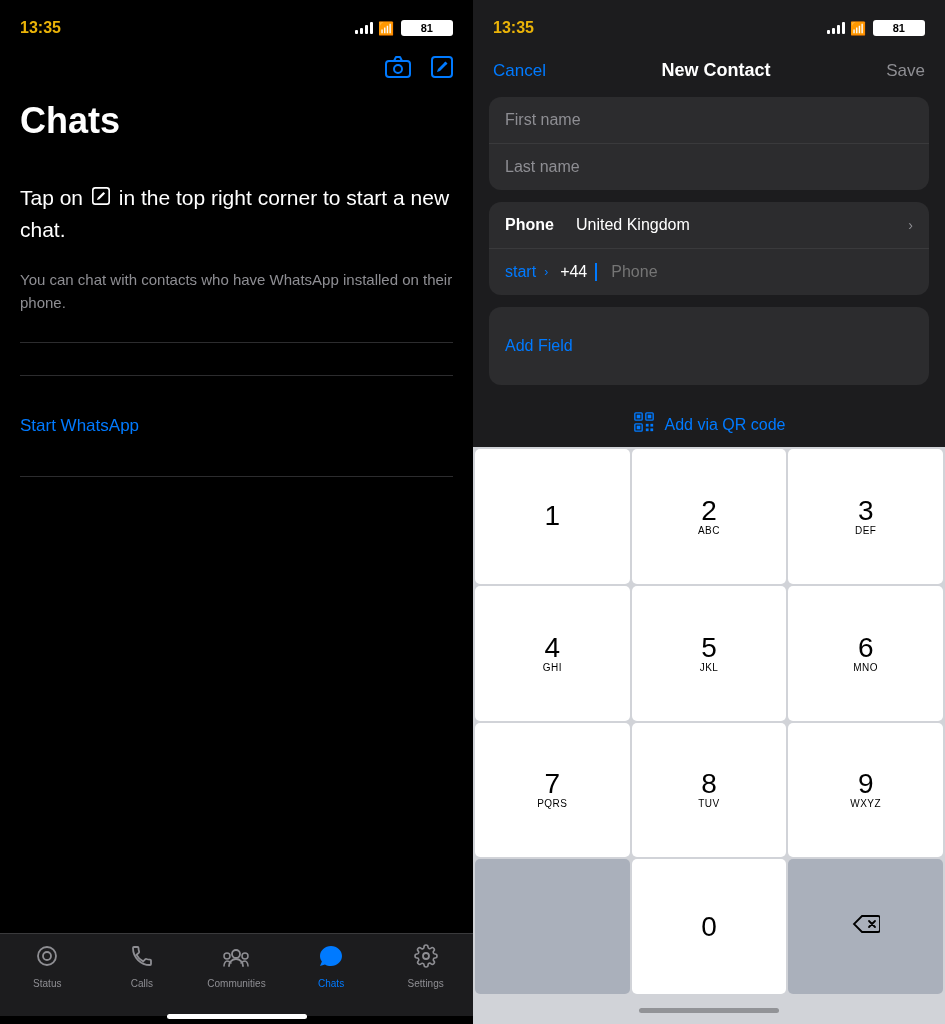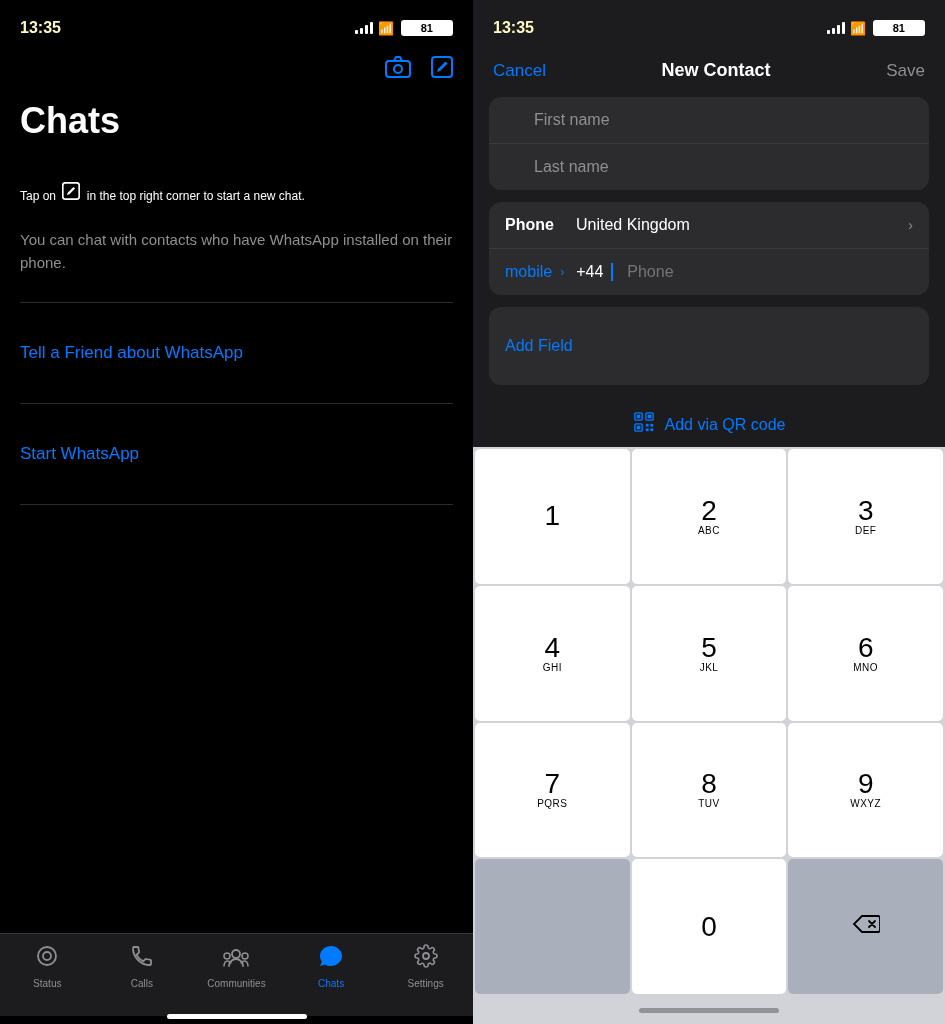--- a/index.html
+++ b/index.html
@@ -27,21 +27,21 @@
       display: flex;
       justify-content: space-between;
       align-items: center;
       padding: 14px 20px 8px 20px;
       height: 50px;
     }
 
     .status-time {
       font-size: 16px;
       font-weight: 600;
-      color: #fef9c3;
+      color: #eab308;
     }
 
     .status-icons-right {
       display: flex;
       align-items: center;
       gap: 6px;
     }
 
     .signal-bars {
       display: flex;
@@ -95,21 +95,21 @@
 
     .chats-content {
       flex: 1;
       padding: 20px 20px;
       display: flex;
       flex-direction: column;
       gap: 24px;
     }
 
     .tap-instruction {
-      font-size: 12px;
+      font-size: 21px;
       color: #fff;
       line-height: 1.5;
     }
 
     .contacts-info {
       font-size: 15px;
       color: #8E8E93;
       line-height: 1.5;
     }
 
@@ -240,21 +240,20 @@
       border-bottom: none;
     }
 
     .form-input input {
       background: transparent;
       border: none;
       outline: none;
       color: #fff;
       font-size: 16px;
       width: 100%;
-      margin-left: 29px;
     }
 
     .form-input input::placeholder {
       color: #8E8E93;
     }
 
     .phone-section {
       margin: 0 16px 12px 16px;
       background: #2C2C2E;
       border-radius: 12px;
@@ -499,21 +498,20 @@
           <path d="M6 16l3-1 7-7-2-2-7 7-1 3z" fill="#fff"></path>
         </svg>
       </span>
       in the top right corner to start a new chat.
     </p>
 
     <p class="contacts-info">You can chat with contacts who have WhatsApp installed on their phone.</p>
 
     <div class="separator"></div>
 
-    <div class="action-link">Tell a Friend about WhatsApp</div>
 
     <div class="separator"></div>
 
     <div class="action-link">Start WhatsApp</div>
 
     <div class="separator"></div>
   </div>
 
   <div class="bottom-nav">
     <div class="nav-item">
@@ -603,21 +601,21 @@
 
   <div class="phone-section">
     <div class="phone-row">
       <span class="phone-label">Phone</span>
       <div class="country-select">
         <span class="country-name">United Kingdom</span>
         <span class="chevron-right">›</span>
       </div>
     </div>
     <div class="mobile-row">
-      <span class="mobile-label">mobile</span>
+      <span class="mobile-label">start</span>
       <span class="mobile-chevron">›</span>
       <span class="country-code">+44</span>
       <span class="cursor-line"></span>
       <input type="tel" class="phone-input" placeholder="Phone" style="">
     </div>
   </div>
 
   <div class="add-field-section">
     <span class="add-field-text">Add Field</span>
   </div>

